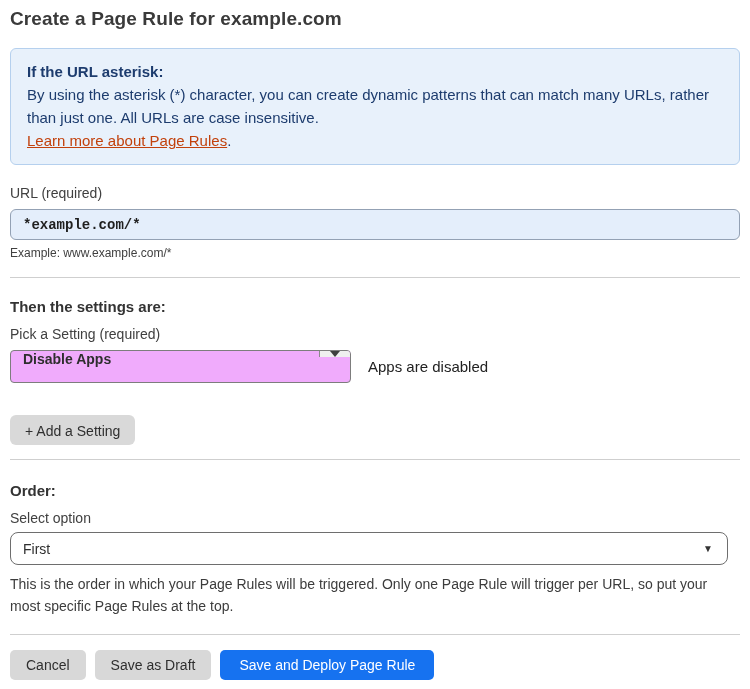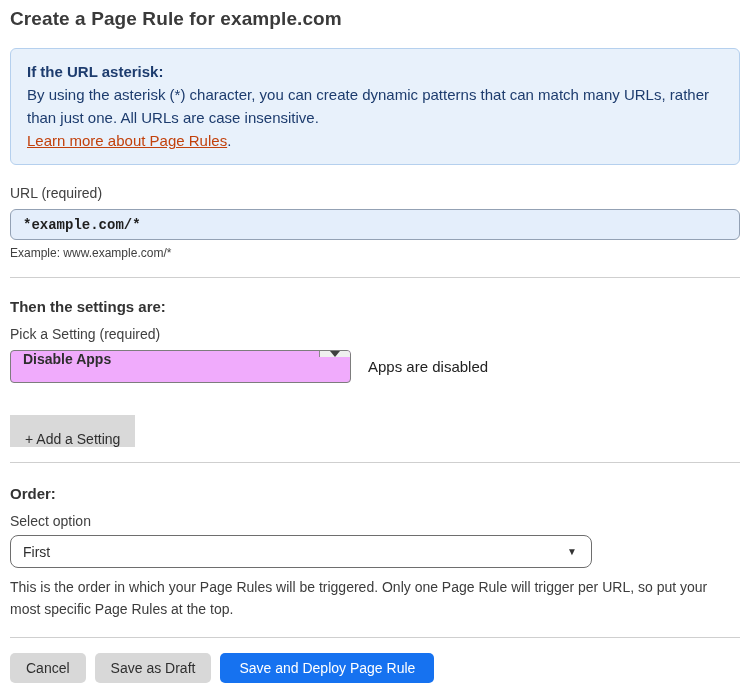--- a/index.html
+++ b/index.html
@@ -126,33 +126,33 @@
   }
   .setting-status {
     margin-left: 17px;
     font-size: 15px;
     color: #222222;
   }
 
   .add-setting-btn {
     margin-top: 32px;
     height: 30px;
-    padding: 16px 15px;
+    padding: 8px 15px;
     background: #d9d9d9;
     border: none;
-    border-radius: 0;
+    border-radius: 6px;
     font-family: "Liberation Sans", "DejaVu Sans", sans-serif;
     font-size: 14px;
     color: #2f2f2f;
     cursor: pointer;
   }
 
   .order-select {
     margin-top: 6px;
-    width: 582px;
+    width: 718px;
     height: 33px;
     background: #ffffff;
     border: 1px solid #6e6e6e;
     border-radius: 8px;
     display: flex;
     align-items: center;
     justify-content: space-between;
     padding: 0 14px 0 12px;
     font-size: 14px;
     color: #2e2e2e;

